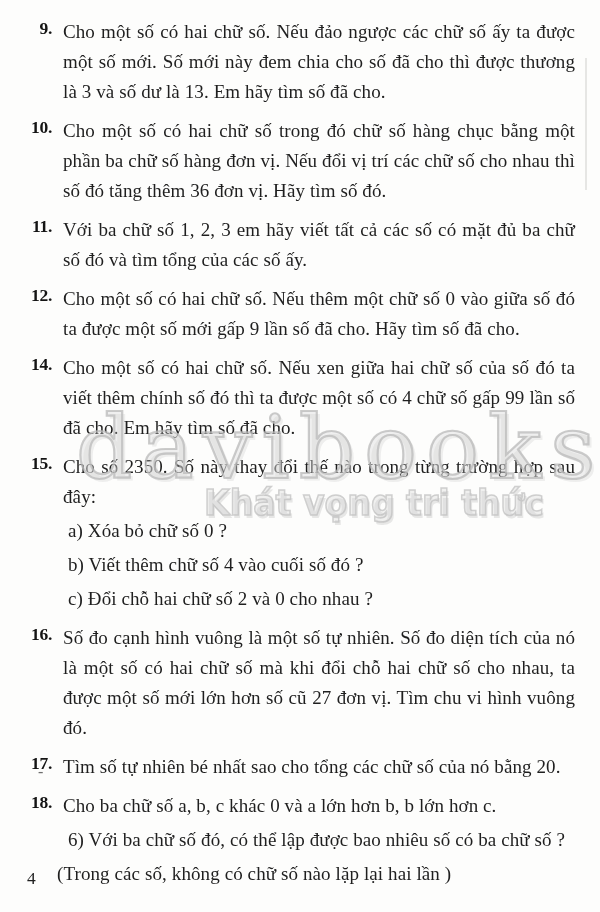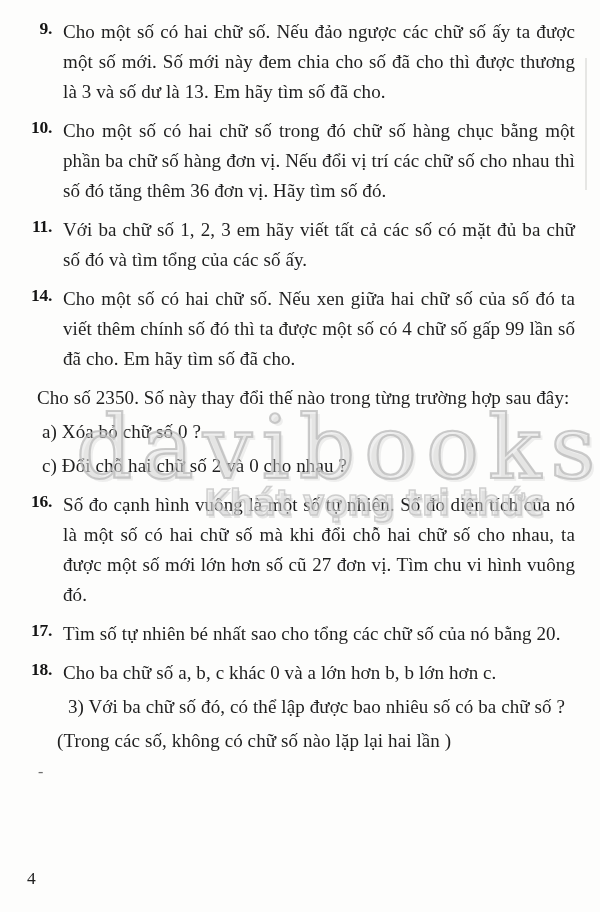--- a/index.html
+++ b/index.html
@@ -136,33 +136,41 @@
       </div>
     </div>
 
     <div class="problem">
       <span class="num">11.</span>
       <div class="body">
         <p>Với ba chữ số 1, 2, 3 em hãy viết tất cả các số có mặt đủ ba chữ số đó và tìm tổng của các số ấy.</p>
       </div>
     </div>
 
+    <div class="problem">
+      <span class="num">12.</span>
+      <div class="body">
+        <p>Cho một số có hai chữ số. Nếu thêm một chữ số 0 vào giữa số đó ta được một số mới gấp 9 lần số đã cho. Hãy tìm số đã cho.</p>
+      </div>
+    </div>
 
 
     <div class="problem">
       <span class="num">14.</span>
       <div class="body">
         <p>Cho một số có hai chữ số. Nếu xen giữa hai chữ số của số đó ta viết thêm chính số đó thì ta được một số có 4 chữ số gấp 99 lần số đã cho. Em hãy tìm số đã cho.</p>
       </div>
     </div>
 
     <div class="problem">
+      <span class="num">15.</span>
       <div class="body">
         <p>Cho số 2350. Số này thay đổi thế nào trong từng trường hợp sau đây:</p>
         <p class="sub">a) Xóa bỏ chữ số 0 ?</p>
+        <p class="sub">b) Viết thêm chữ số 4 vào cuối số đó ?</p>
         <p class="sub">c) Đổi chỗ hai chữ số 2 và 0 cho nhau ?</p>
       </div>
     </div>
 
     <div class="problem">
       <span class="num">16.</span>
       <div class="body">
         <p>Số đo cạnh hình vuông là một số tự nhiên. Số đo diện tích của nó là một số có hai chữ số mà khi đổi chỗ hai chữ số cho nhau, ta được một số mới lớn hơn số cũ 27 đơn vị. Tìm chu vi hình vuông đó.</p>
       </div>
     </div>
@@ -171,21 +179,21 @@
       <span class="num">17.</span>
       <div class="body">
         <p>Tìm số tự nhiên bé nhất sao cho tổng các chữ số của nó bằng 20.</p>
       </div>
     </div>
 
     <div class="problem">
       <span class="num">18.</span>
       <div class="body">
         <p>Cho ba chữ số a, b, c khác 0 và a lớn hơn b, b lớn hơn c.</p>
-        <p class="sub">3) Với ba chữ số đó, có thể lập được bao nhiêu số có ba chữ số ?</p>
+        <p class="sub">6) Với ba chữ số đó, có thể lập được bao nhiêu số có ba chữ số ?</p>
         <p class="sub paren">(Trong các số, không có chữ số nào lặp lại hai lần )</p>
       </div>
     </div>
 
   </div>
 
   <div class="page-number">4</div>
 
 </div>
 

